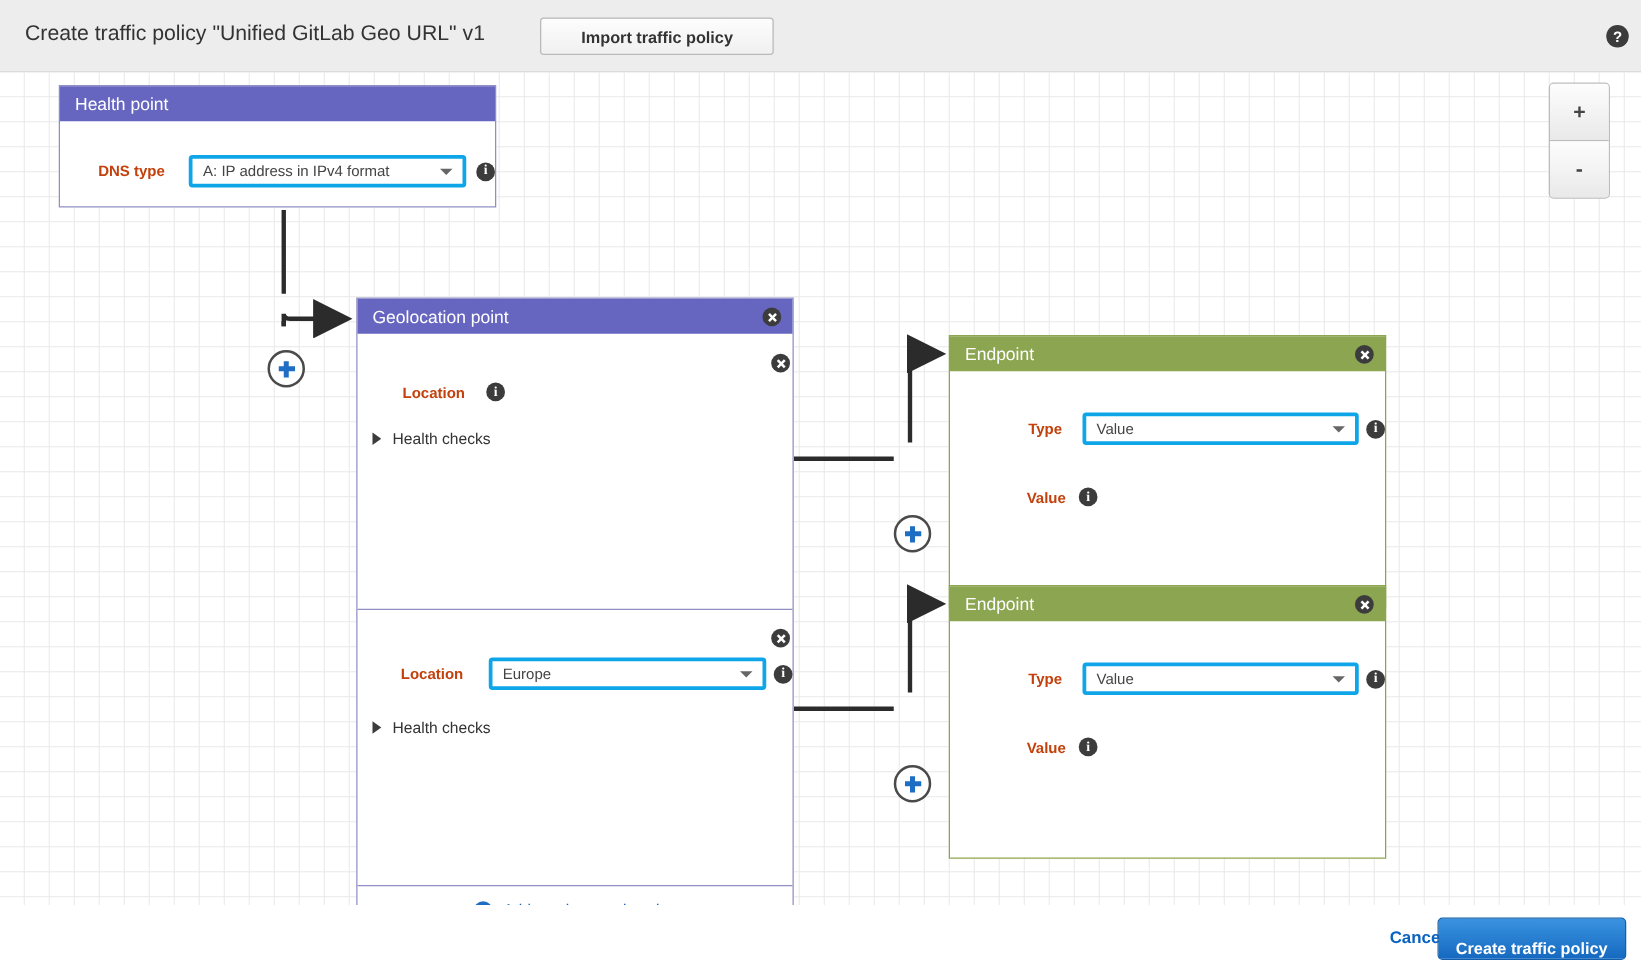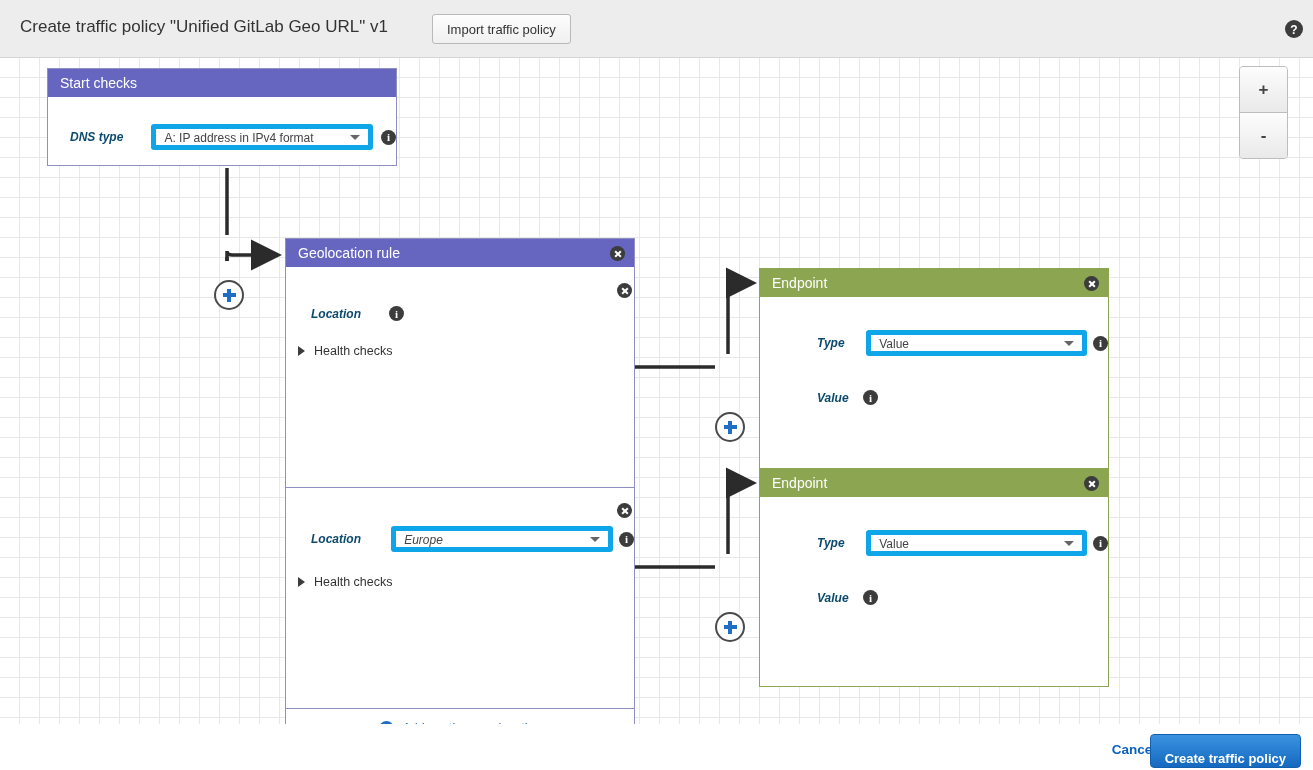--- a/index.html
+++ b/index.html
@@ -30,24 +30,24 @@
     position: absolute;
     left: 20px; top: 17px;
     font-size: 17px;
     color: #333;
     white-space: nowrap;
   }
   #import-btn {
     position: absolute;
     left: 432px; top: 14px;
     height: 30px;
-    padding: 0 14px;
+    padding: 0 32px;
     font-family: "Liberation Sans", sans-serif;
     font-size: 13px;
-    font-weight: normal;
+    font-weight: bold;
     color: #333;
     background: linear-gradient(to bottom, #fdfdfd 0%, #f0f0f0 100%);
     border: 1px solid #b9b9b9;
     border-radius: 3px;
     cursor: pointer;
     white-space: nowrap;
   }
   #help-icon {
     position: absolute;
     right: 8px; top: 18px;
@@ -98,34 +98,33 @@
   .card.green { border-color: #8ca550; }
 
   .row {
     position: relative;
     display: flex;
     align-items: center;
   }
   .lbl {
     font-size: 12px;
     font-weight: bold;
-    color: #0c4a6e;
-    text-align: left;
+    color: #c2410c;
+    text-align: center;
     white-space: nowrap;
-    font-style: italic;
   }
   .ctl {
     height: 26px;
-    border: 5px solid #0ea5e9;
+    border: 3px solid #0ea5e9;
     border-radius: 3px;
     background: #fff;
     font-size: 12px;
     color: #444;
     display: flex;
-    align-items: flex-end;
+    align-items: center;
     padding: 0 8px;
     box-sizing: border-box;
     position: relative;
     cursor: pointer;
   }
   .ctl.text { cursor: text; }
   .caret {
     position: absolute;
     right: 8px; top: 50%;
     margin-top: -2px;
@@ -320,55 +319,55 @@
 
     <path d="M728,496 L728,434 Q728,425 737,425 L750,425" stroke="#2b2b2b" stroke-width="3.5" fill="none" marker-end="url(#arrow)"></path>
   </svg>
 
   <div class="node" style="left:214px; top:222px;"></div>
   <div class="node" style="left:715px; top:354px;"></div>
   <div class="node" style="left:715px; top:554px;"></div>
 
   <div class="card" style="left:47px; top:10px; width:350px; height:98px;">
     <div class="card-hd hd-purple">
-      <span>Start checks</span>
+      <span>Health point</span>
     </div>
     <div class="row" style="margin-top:27px; padding-left:22px;">
       <span class="lbl" style="width:72px;">DNS type</span>
       <span class="ctl" style="width:226px; margin-left:11px;">
         <span>A: IP address in IPv4 format</span>
         <span class="caret"></span>
       </span>
       <span class="ico ico-info" style="margin-left:8px;"></span>
     </div>
   </div>
 
   <div class="card" style="left:285px; top:180px; width:350px; height:528px;">
     <div class="card-hd hd-purple">
-      <span>Geolocation rule</span>
+      <span>Geolocation point</span>
       <span class="ico ico-close hd-close"></span>
     </div>
 
     <div style="position:relative; height:220px;">
       <span class="ico ico-close" style="position:absolute; left:331px; top:16px;"></span>
       <div class="row" style="padding-top:39px; padding-left:25px;">
         <span class="lbl" style="width:72px;">Location</span>
         <span class="ico ico-info" style="margin-left:6px;"></span>
       </div>
       <div class="disclosure" style="margin-top:23px; padding-left:12px;">
         <span class="tri"></span>
         <span class="txt">Health checks</span>
       </div>
     </div>
 
     <div class="sep" style="position:relative; height:220px;">
       <span class="ico ico-close" style="position:absolute; left:331px; top:15px;"></span>
       <div class="row" style="padding-top:38px; padding-left:25px;">
         <span class="lbl" style="width:72px;">Location</span>
-        <span class="ctl" style="width:230px; margin-left:11px;font-style:italic;">
+        <span class="ctl" style="width:230px; margin-left:11px;">
           <span>Europe</span>
           <span class="caret"></span>
         </span>
         <span class="ico ico-info" style="margin-left:6px;"></span>
       </div>
       <div class="disclosure" style="margin-top:23px; padding-left:12px;">
         <span class="tri"></span>
         <span class="txt">Health checks</span>
       </div>
     </div>

